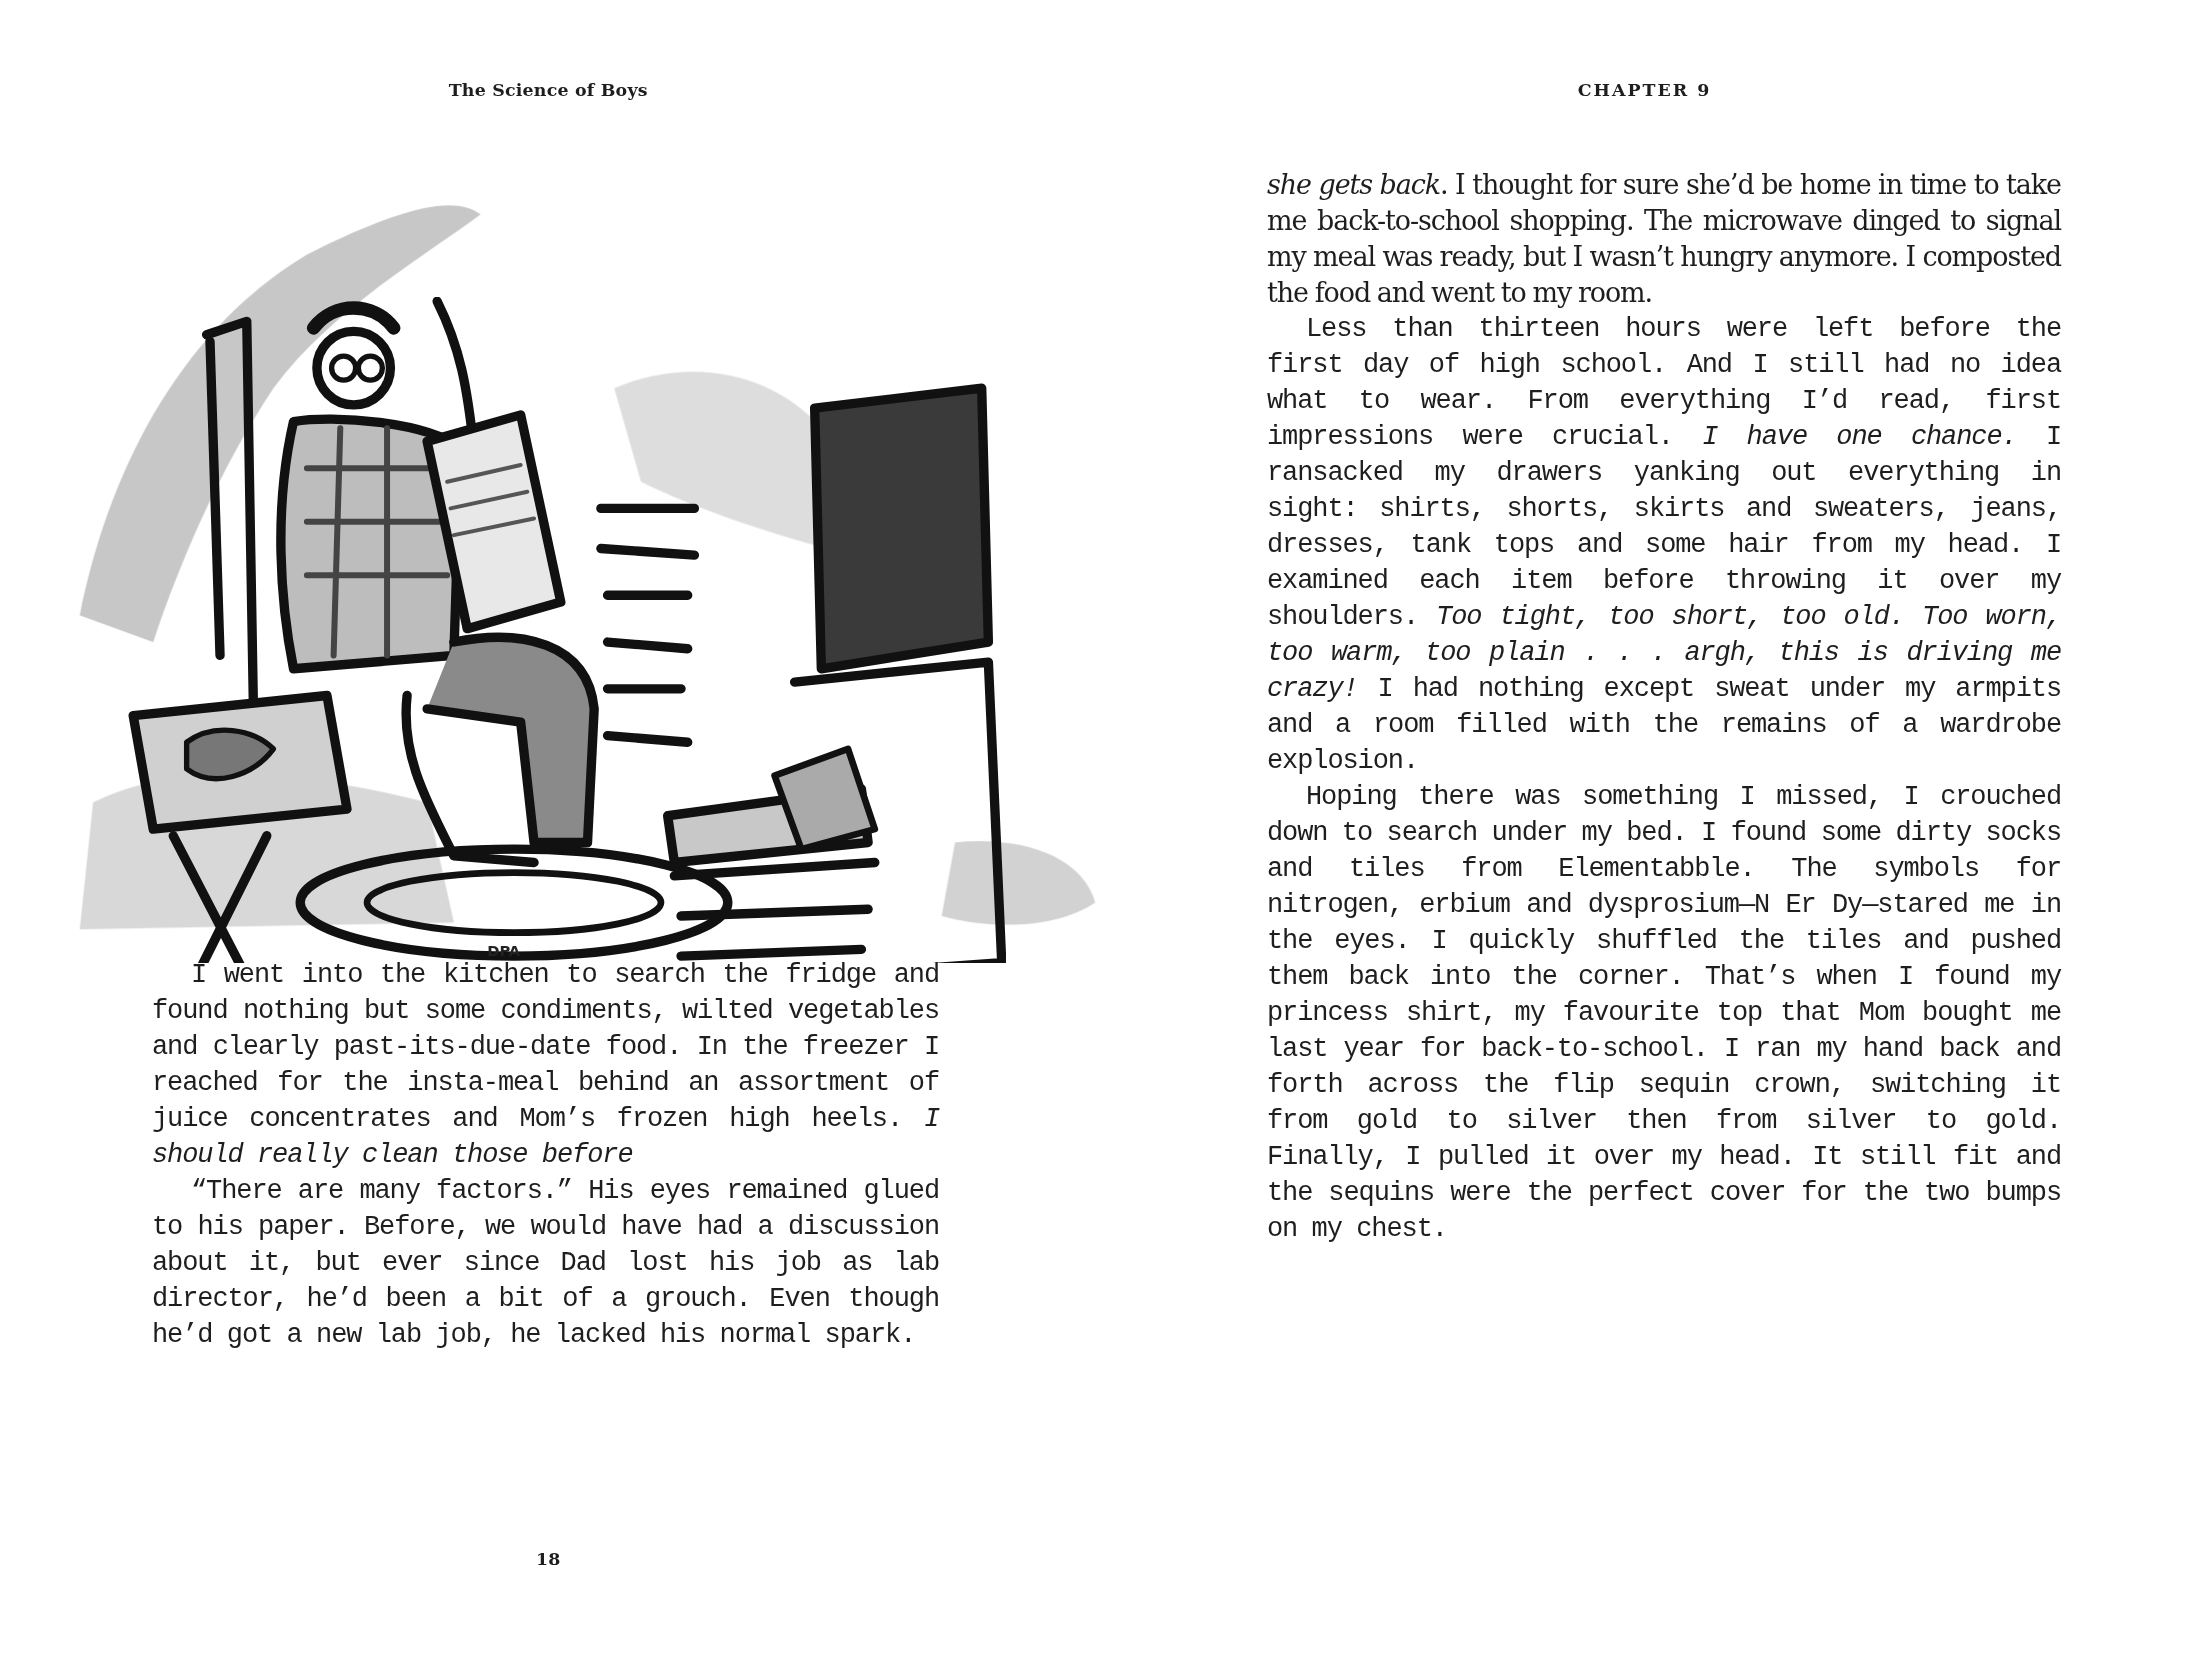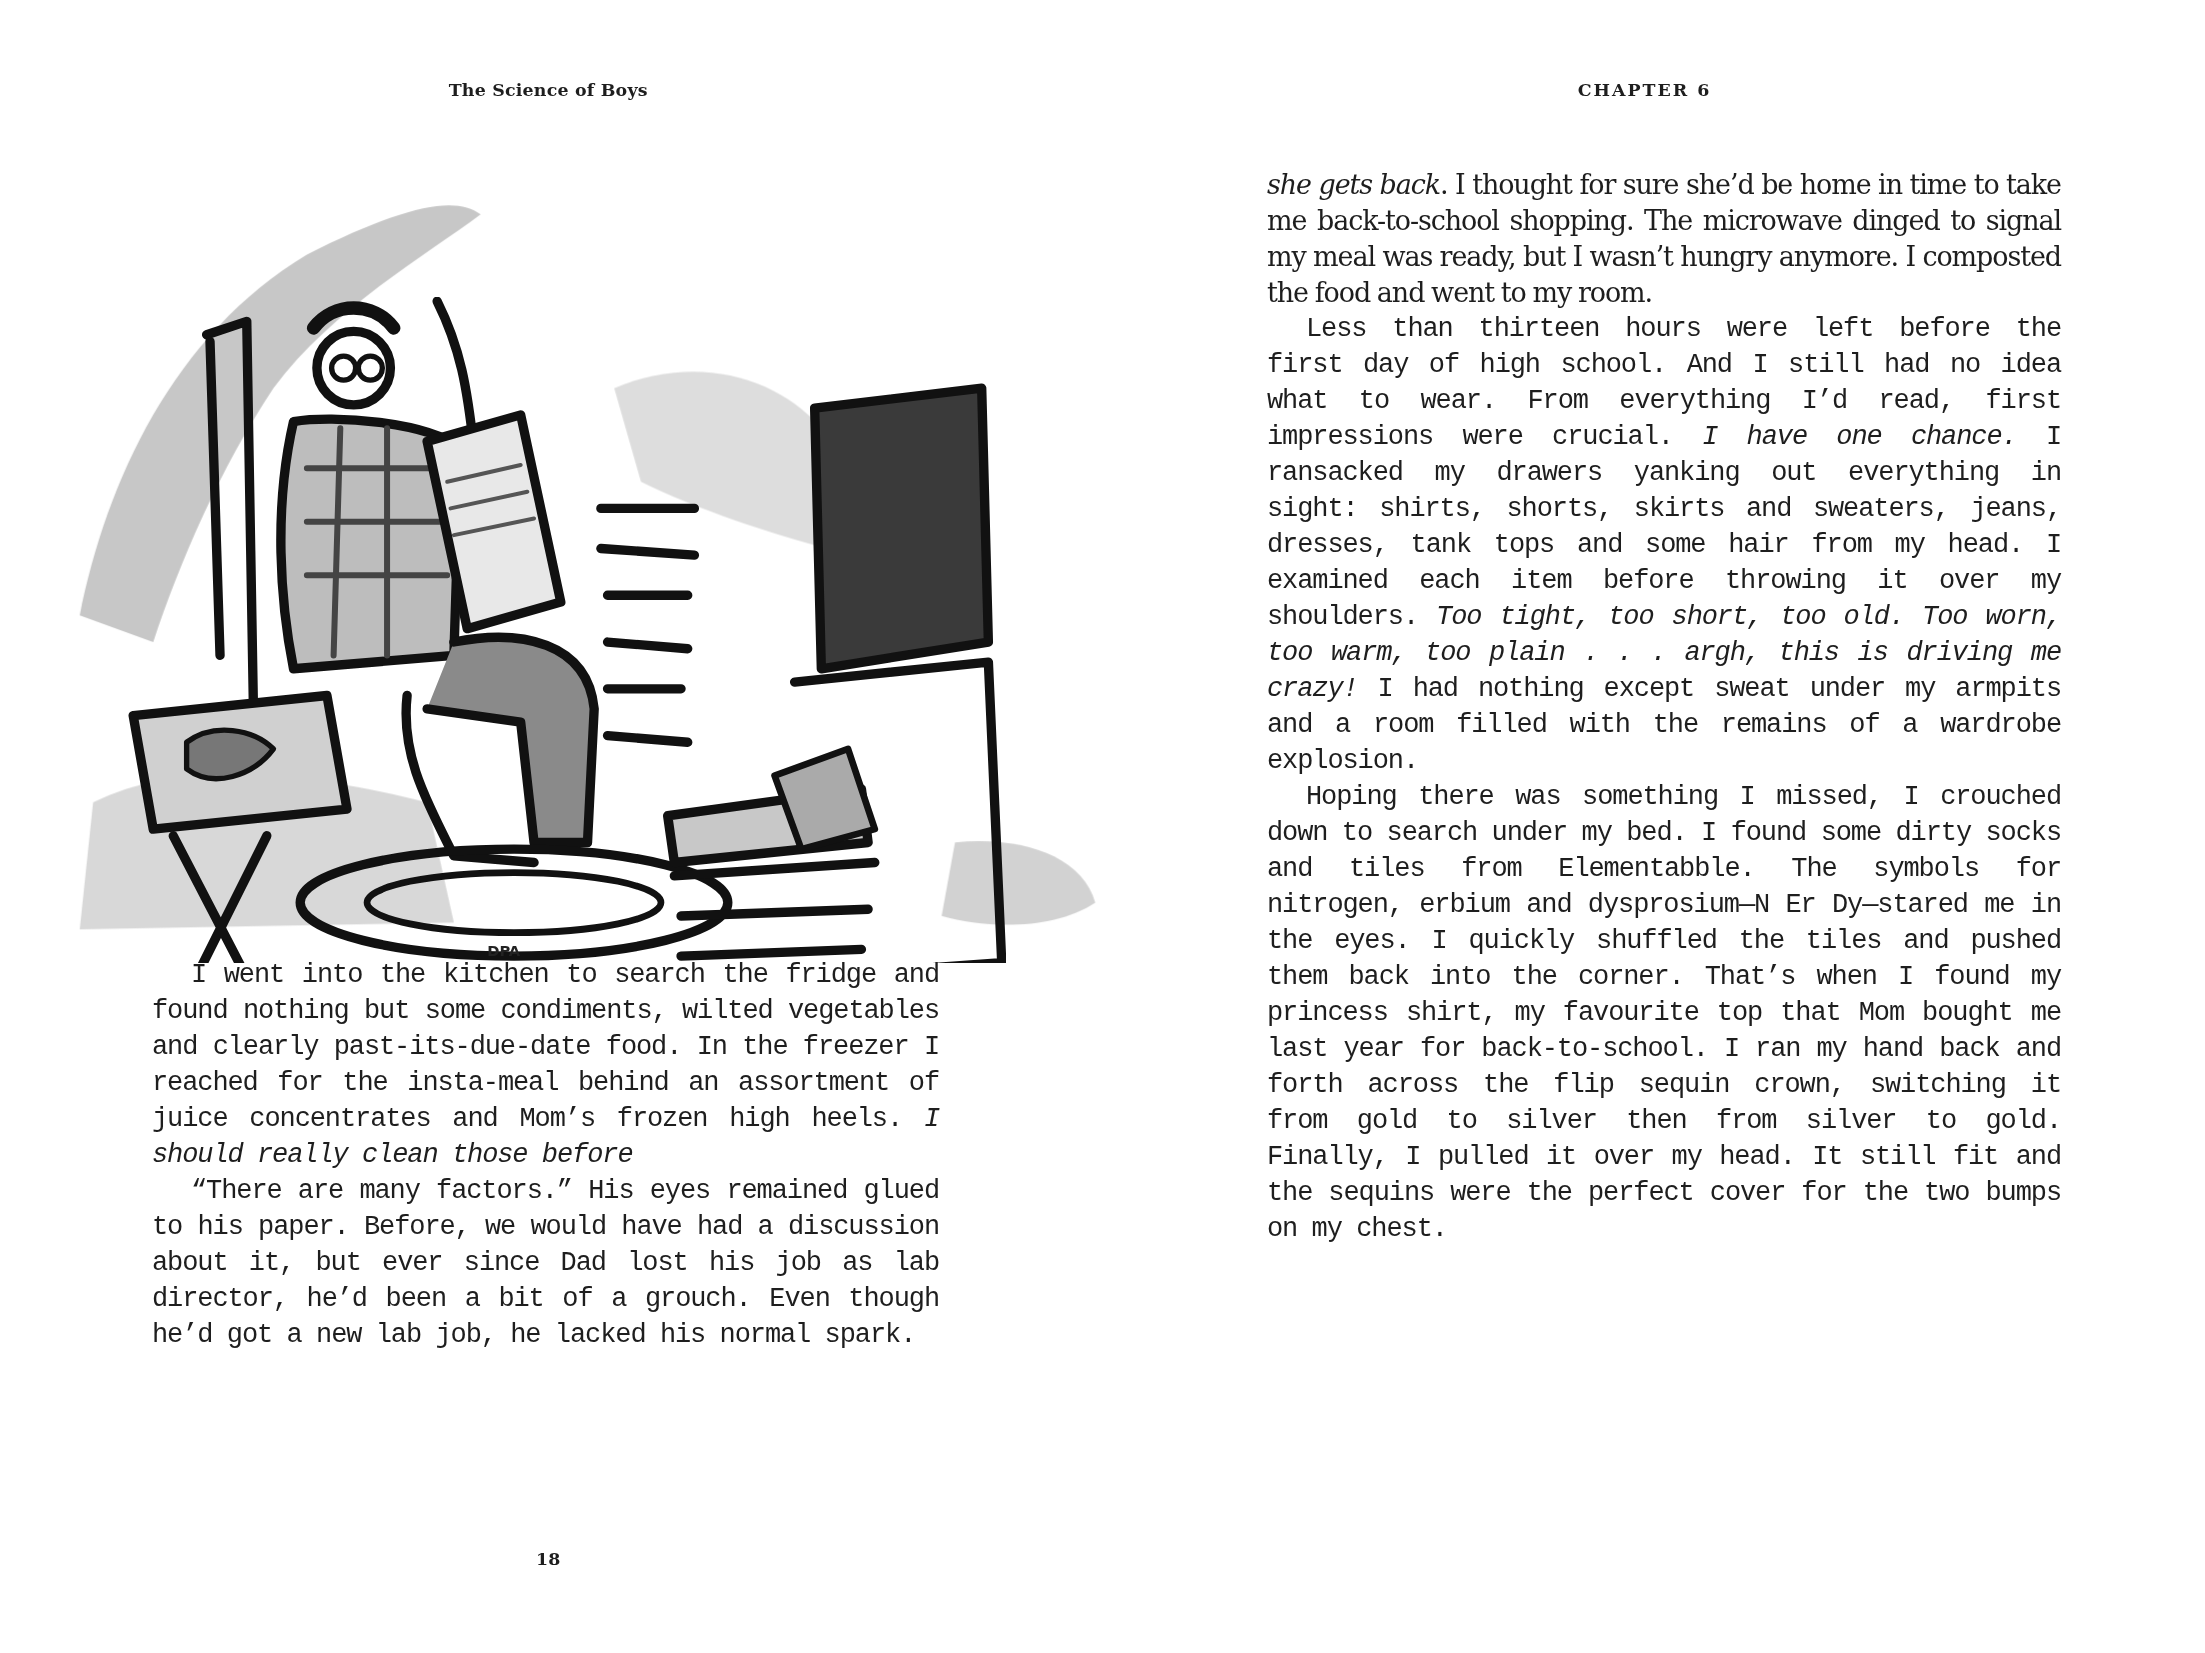--- a/index.html
+++ b/index.html
@@ -88,21 +88,21 @@
 
   <div class="body-text" id="left-body">
       <p class="indent"><span>I went into the kitchen to search the fridge and found nothing but some condiments, wilted vegetables and clearly past-its-due-date food. In the freezer I reached for the insta-meal behind an assortment of juice concentrates and Mom’s frozen high heels. </span><em>I should really clean those before</em></p>
       <p class="indent"><span>“There are many factors.” His eyes remained glued to his paper. Before, we would have had a discussion about it, but ever since Dad lost his job as lab director, he’d been a bit of a grouch. Even though he’d got a new lab job, he lacked his normal spark.</span></p>
     </div>
 
   <div class="folio">18</div>
 </div>
 
 <div class="page page-right">
-  <div class="running-head">CHAPTER 6</div>
+  <div class="running-head">CHAPTER 9</div>
 
   <div class="body-text" id="right-body">
       <p><em>she gets back</em><span>. I thought for sure she’d be home in time to take me back-to-school shopping. The microwave dinged to signal my meal was ready, but I wasn’t hungry anymore. I composted the food and went to my room.</span></p>
       <p class="indent"><span>Less than thirteen hours were left before the first day of high school. And I still had no idea what to wear. From everything I’d read, first impressions were crucial. </span><em>I have one chance.</em><span> I ransacked my drawers yanking out everything in sight: shirts, shorts, skirts and sweaters, jeans, dresses, tank tops and some hair from my head. I examined each item before throwing it over my shoulders. </span><em>Too tight, too short, too old. Too worn, too warm, too plain . . . argh, this is driving me crazy!</em><span> I had nothing except sweat under my armpits and a room filled with the remains of a wardrobe explosion.</span></p>
       <p class="indent"><span>Hoping there was something I missed, I crouched down to search under my bed. I found some dirty socks and tiles from Elementabble. The symbols for nitrogen, erbium and dysprosium—N Er Dy—stared me in the eyes. I quickly shuffled the tiles and pushed them back into the corner. That’s when I found my princess shirt, my favourite top that Mom bought me last year for back-to-school. I ran my hand back and forth across the flip sequin crown, switching it from gold to silver then from silver to gold. Finally, I pulled it over my head. It still fit and the sequins were the perfect cover for the two bumps on my chest.</span></p>
     </div>
 
 </div>
 
 

